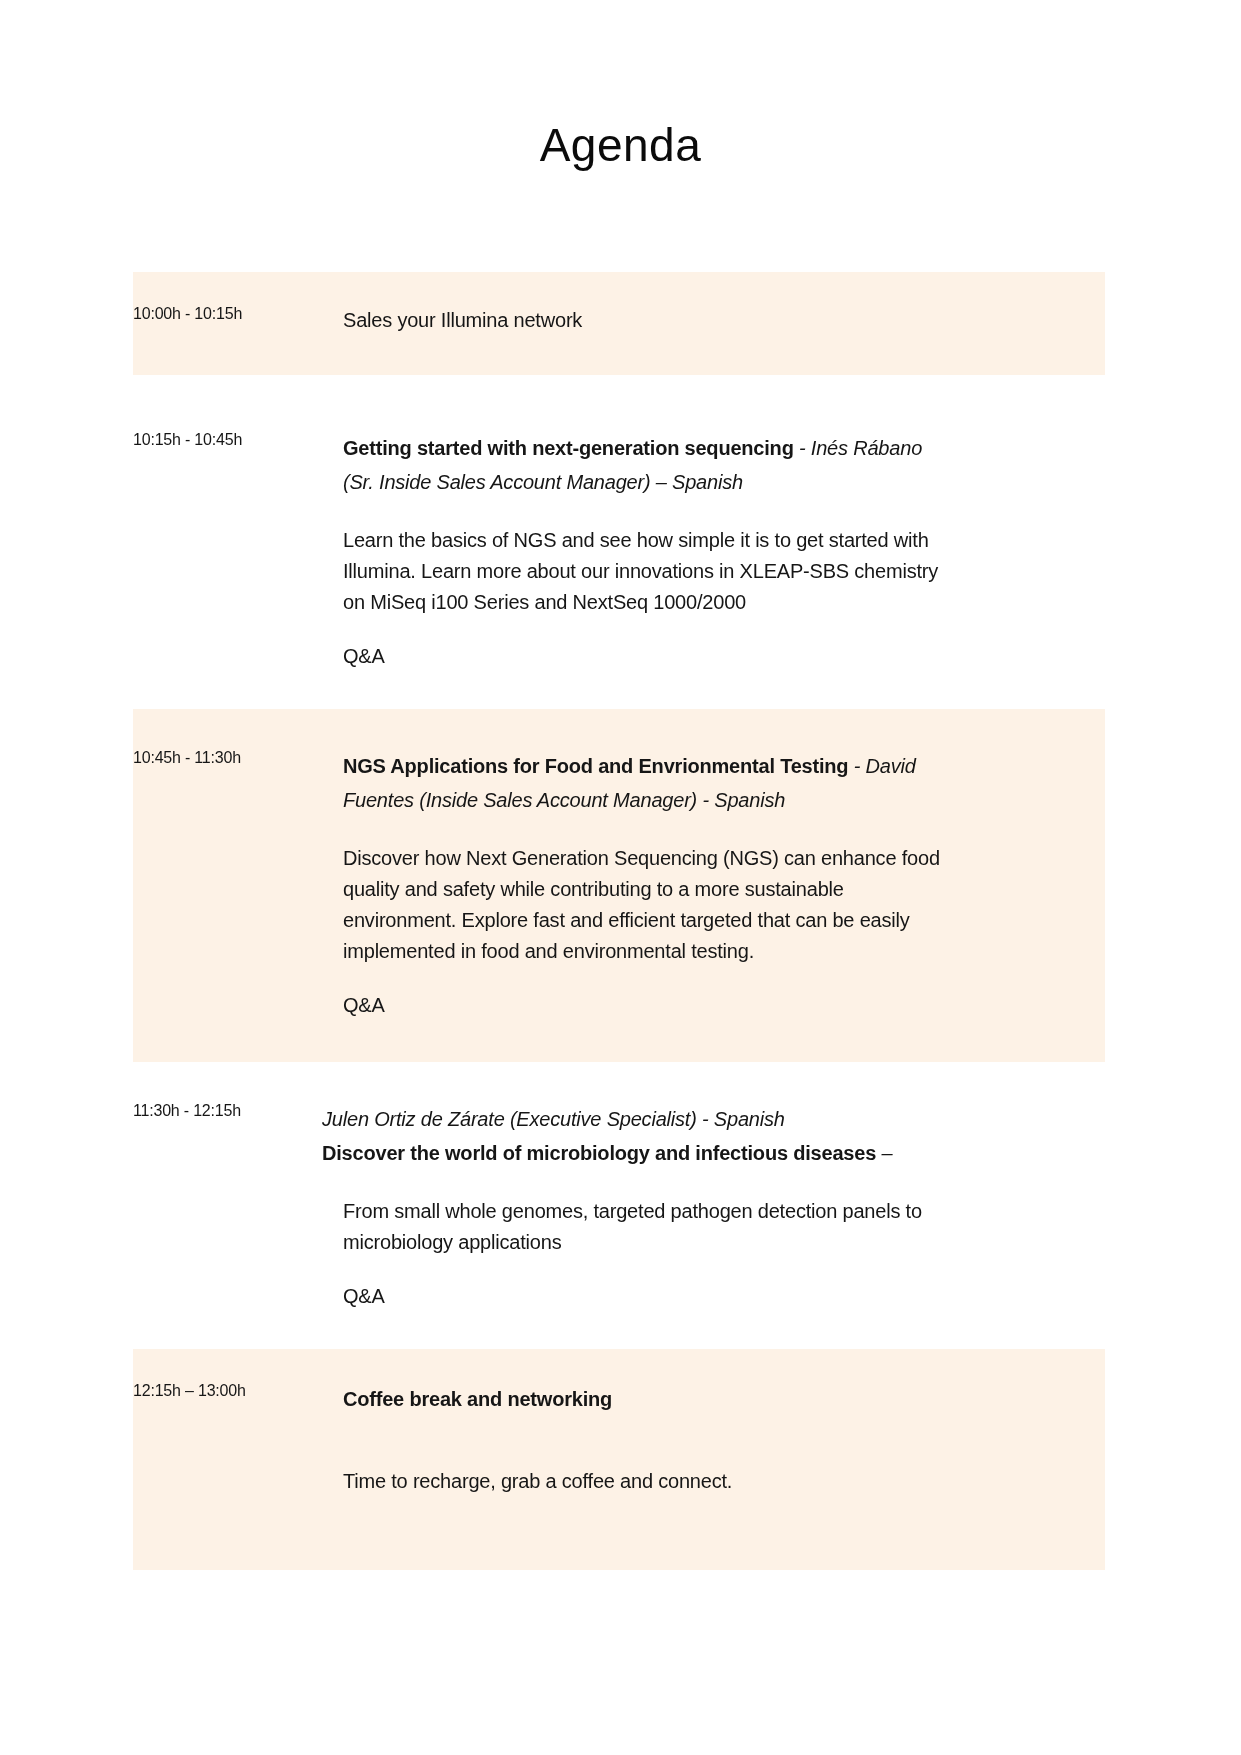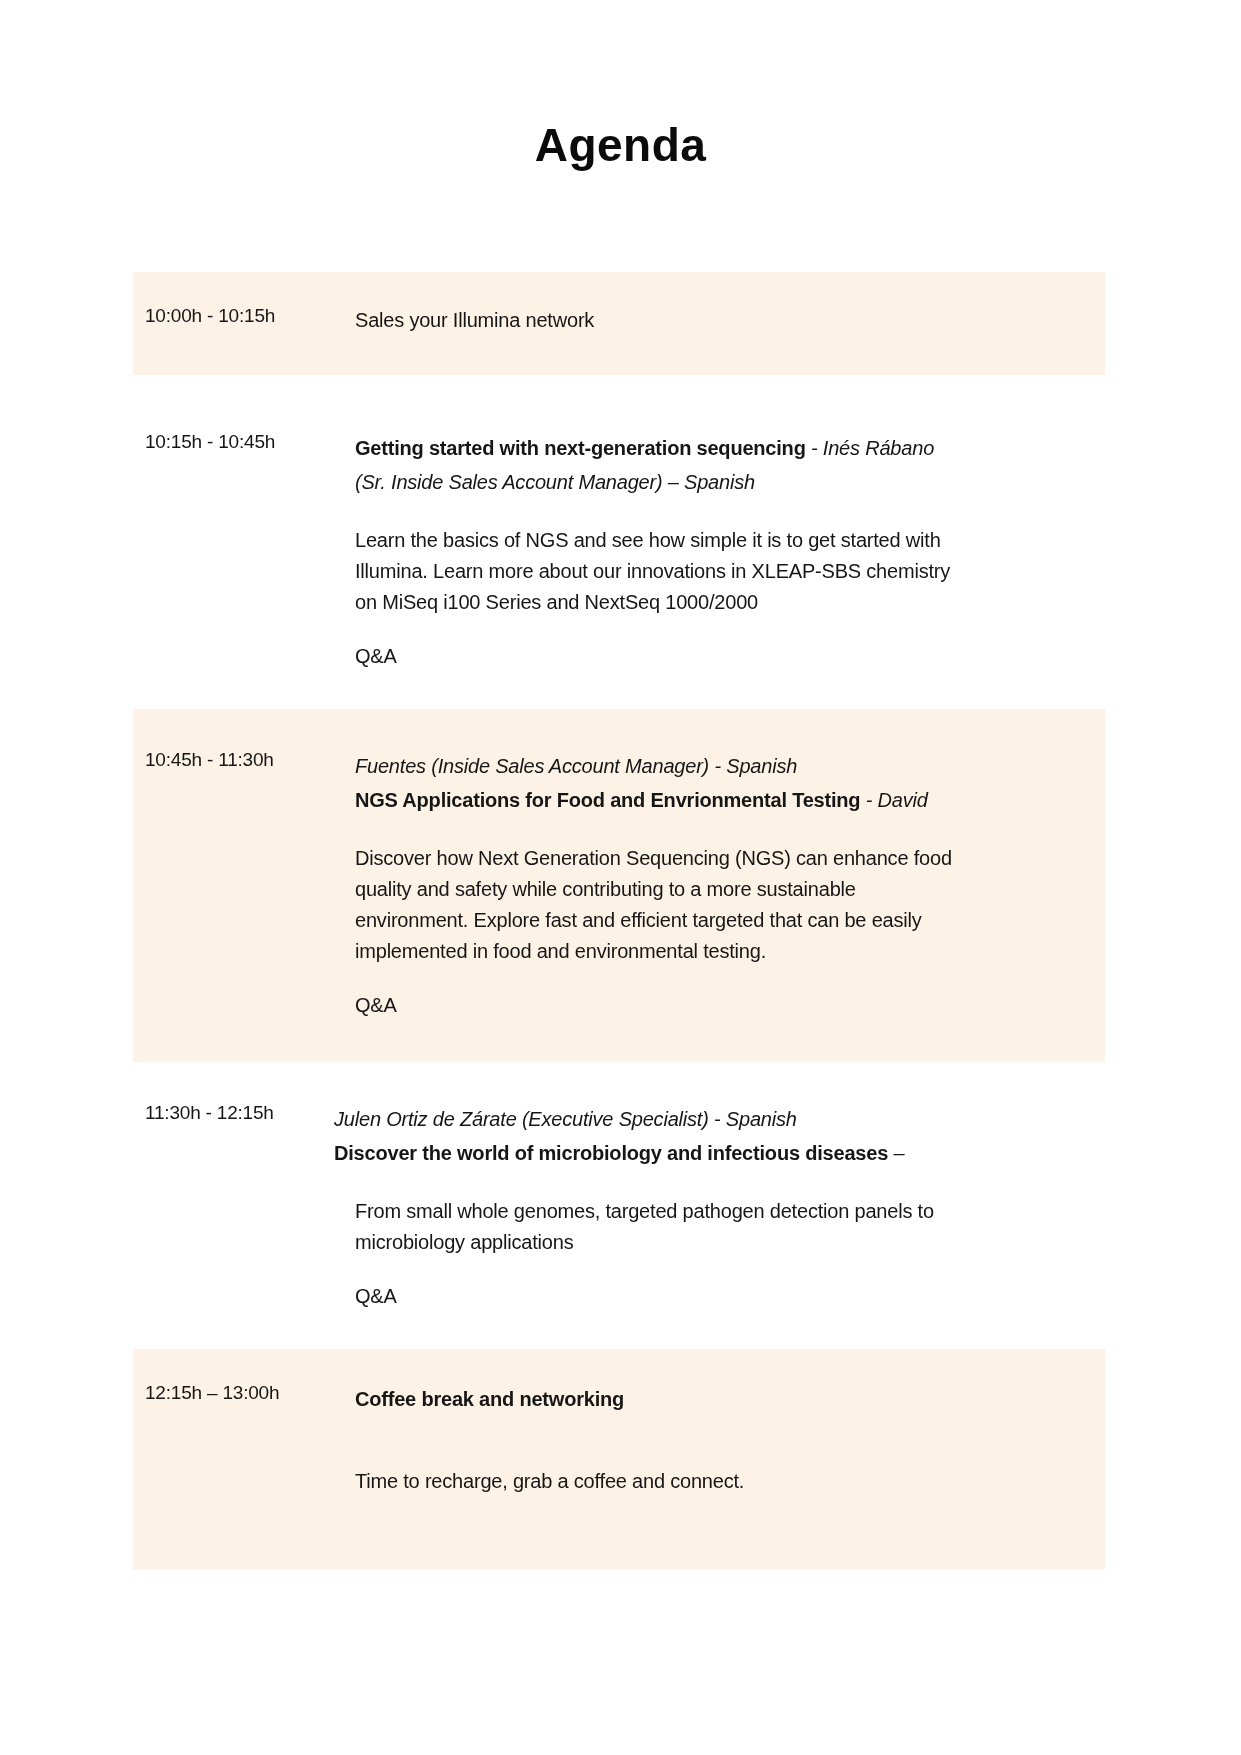--- a/index.html
+++ b/index.html
@@ -16,40 +16,40 @@
     position: relative;
     width: 1241px;
     height: 1755px;
     overflow: hidden;
     background: #ffffff;
   }
   .doc-title {
     margin-top: 118px;
     text-align: center;
     font-size: 46px;
-    font-weight: 700;
+    font-weight: 400;
     letter-spacing: 0.5px;
     color: #0b0b0b;
   }
   .agenda-list {
     margin: 100px 0 0 133px;
     width: 972px;
   }
   .row {
     display: flex;
     align-items: flex-start;
     padding: 36px 0 14px 0;
   }
   .row.highlighted {
     background: #FDF2E6;
   }
   .row .time {
     flex: 0 0 210px;
-    padding-left: 12px;
-    font-size: 19px;
+    padding-left: 0;
+    font-size: 16px;
     letter-spacing: -0.2px;
     white-space: nowrap;
   }
   .row .content {
     flex: 1 1 auto;
     max-width: 680px;
     font-size: 20px;
     letter-spacing: -0.2px;
   }
   .heading {
@@ -104,22 +104,22 @@
           </div>
           <div class="para">
             <div class="line">Q&amp;A</div>
           </div>
         </div>
       </div>
       <div class="row highlighted">
         <div class="time">10:45h - 11:30h</div>
         <div class="content">
           <div class="heading">
+            <div class="heading-line"><span class="seg-bold">NGS Applications for Food and Envrionmental Testing </span><span class="seg-italic">- David</span></div>
             <div class="heading-line"><span class="seg-italic">Fuentes (Inside Sales Account Manager) - Spanish</span></div>
-            <div class="heading-line"><span class="seg-bold">NGS Applications for Food and Envrionmental Testing </span><span class="seg-italic">- David</span></div>
           </div>
           <div class="para">
             <div class="line">Discover how Next Generation Sequencing (NGS) can enhance food</div>
             <div class="line">quality and safety while contributing to a more sustainable</div>
             <div class="line">environment. Explore fast and efficient targeted that can be easily</div>
             <div class="line">implemented in food and environmental testing.</div>
           </div>
           <div class="para">
             <div class="line">Q&amp;A</div>
           </div>

